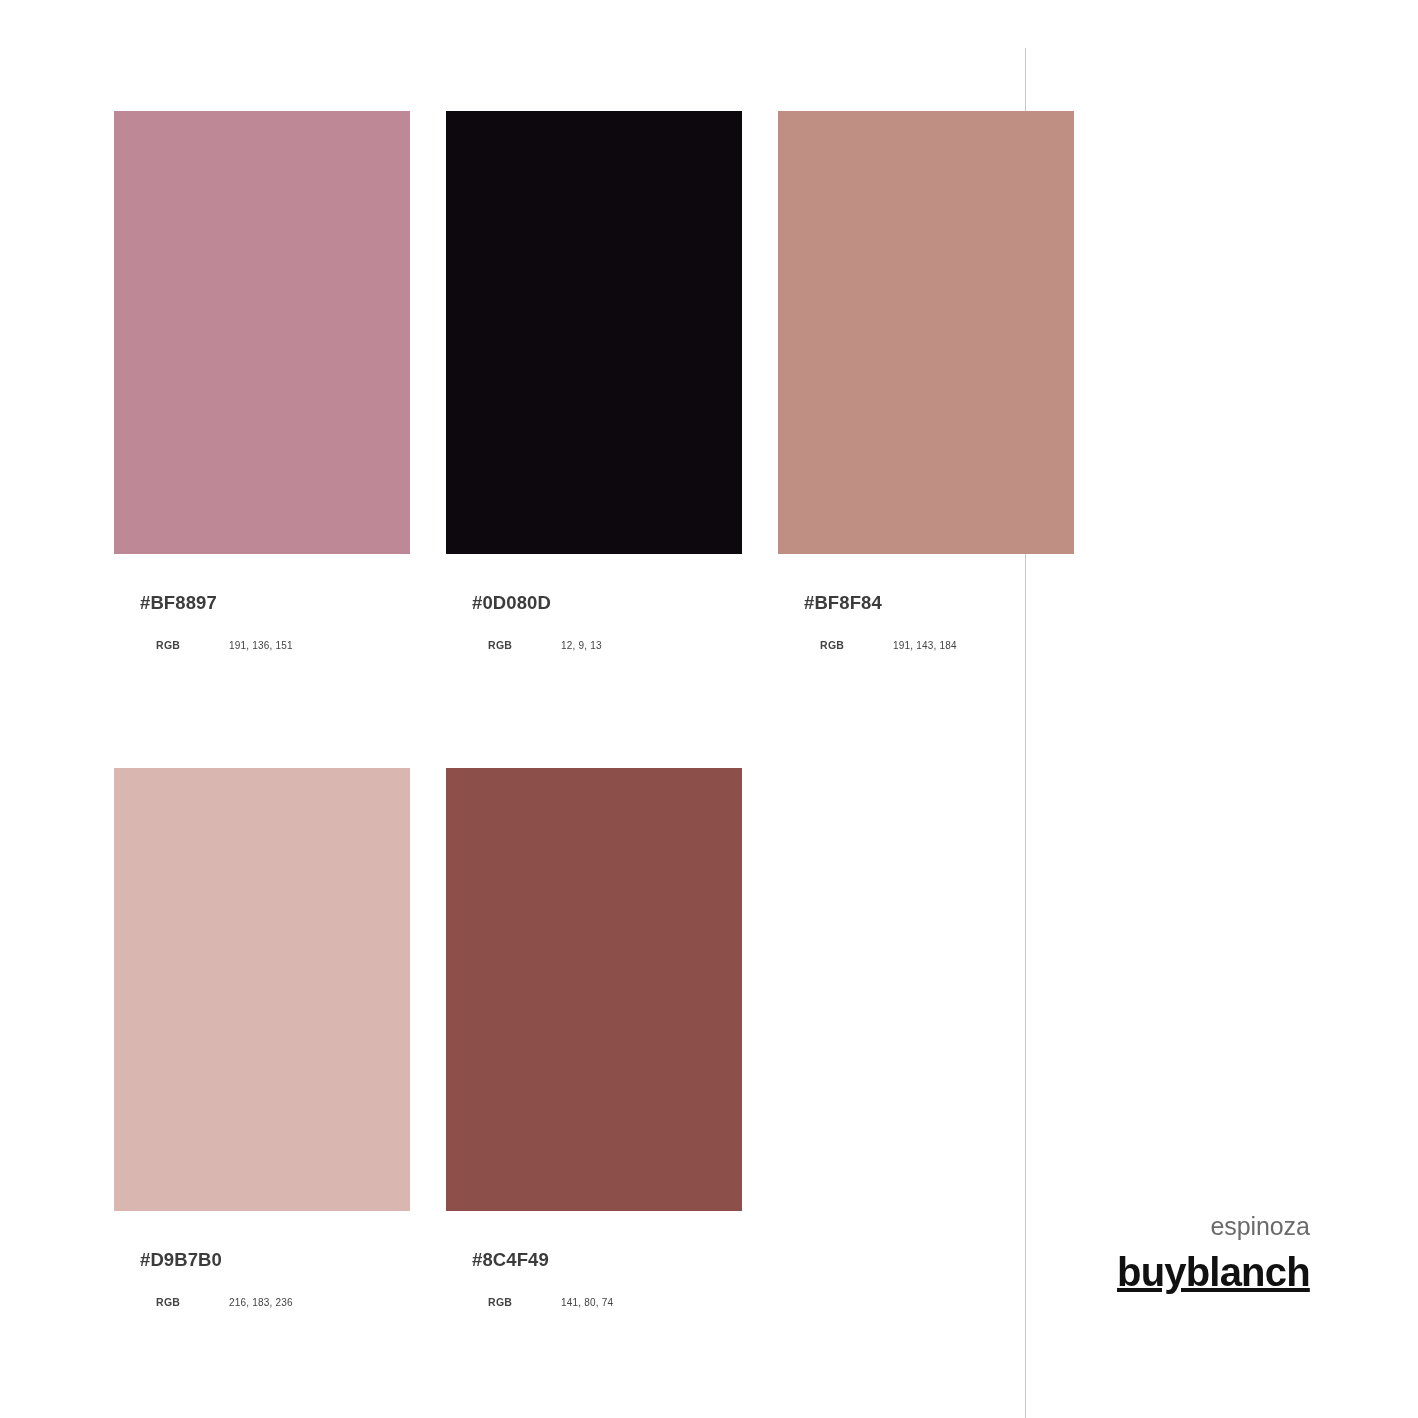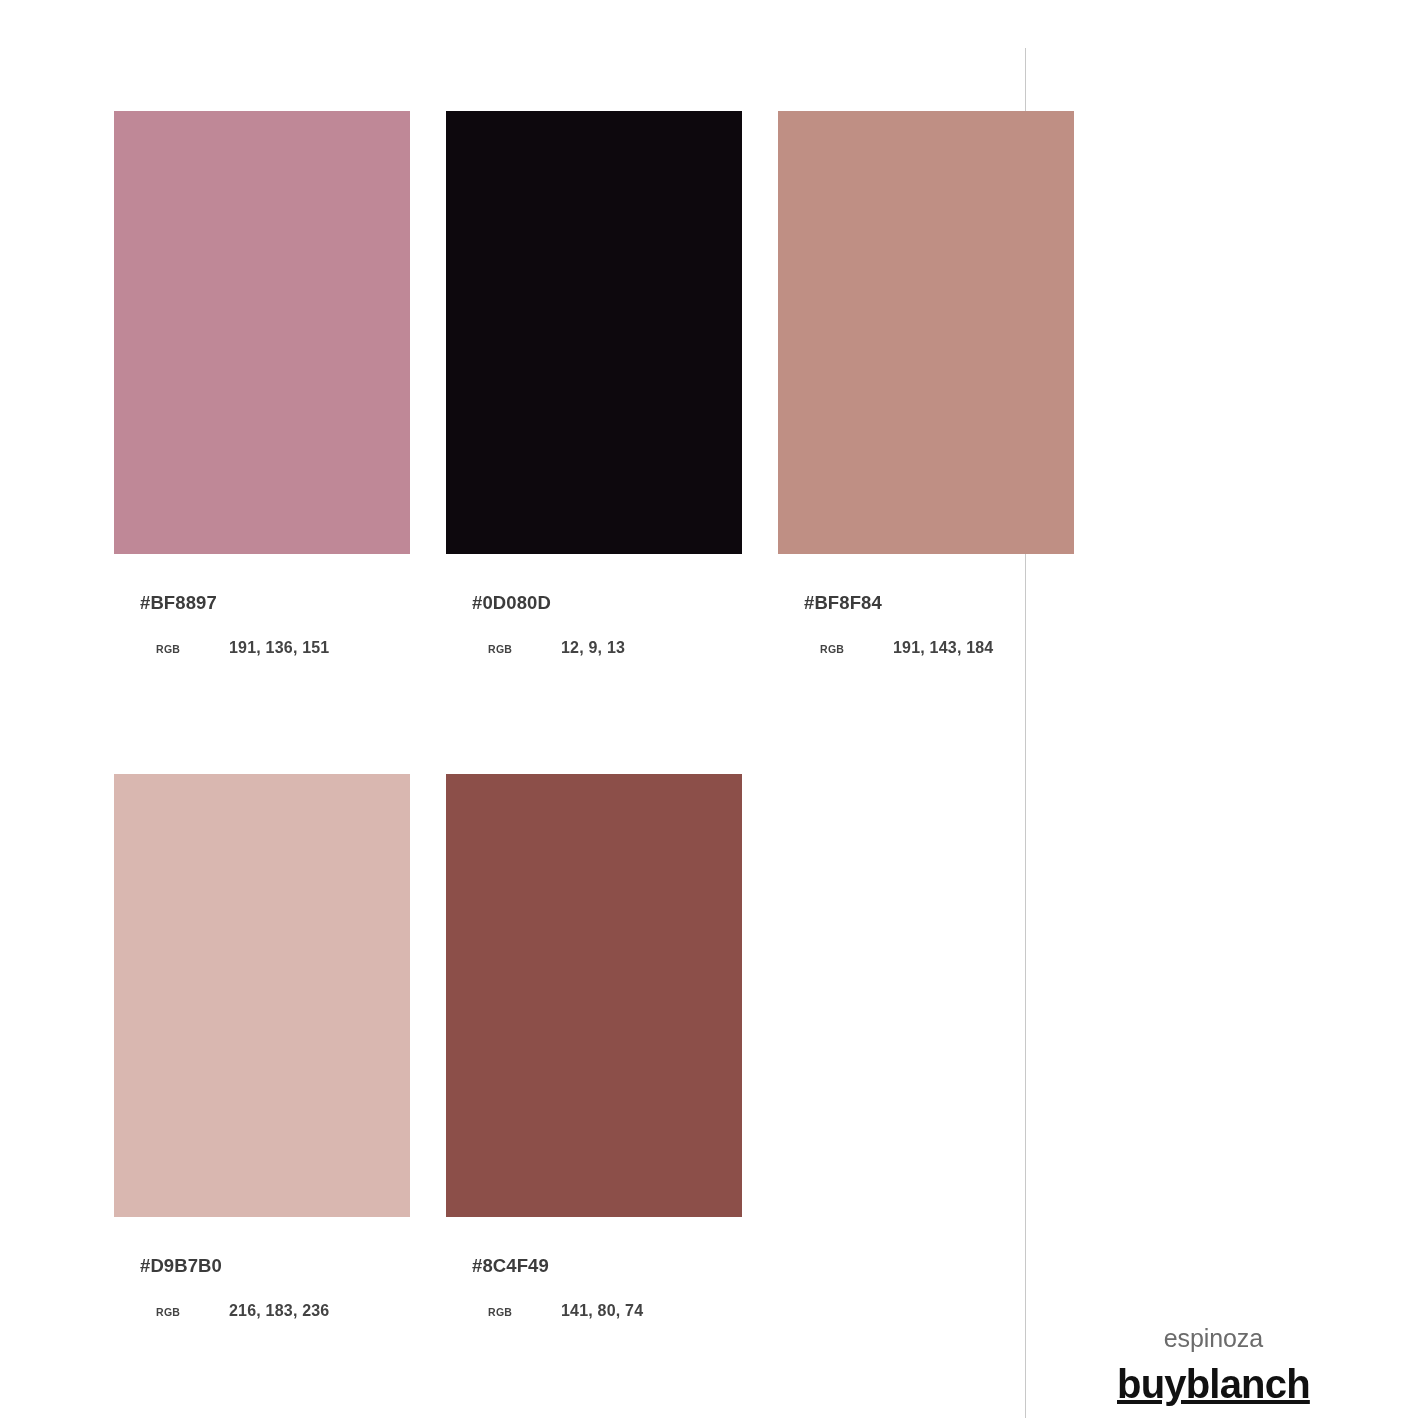--- a/index.html
+++ b/index.html
@@ -79,37 +79,37 @@
   .swatch-rgb-label {
     font-size: 10.5px;
     font-weight: bold;
     color: #434343;
     letter-spacing: 0.3px;
     width: 40px;
     flex: 0 0 40px;
   }
 
   .swatch-rgb-value {
-    font-size: 16px;
-    font-weight: bold;
+    font-size: 10px;
+    font-weight: normal;
     color: #434343;
     letter-spacing: 0.2px;
   }
 
   
   .palette-row.row-2 .swatch-chip {
     height: 443px;
   }
 
   
   #brand {
     position: absolute;
     left: 1057px;
-    top: 1266px;
-    text-align: center;
+    top: 1154px;
+    text-align: right;
   }
 
   #brand-top {
     font-size: 25px;
     font-weight: normal;
     color: #6b6b6b;
     line-height: 1.0;
     letter-spacing: -0.1px;
   }
 

